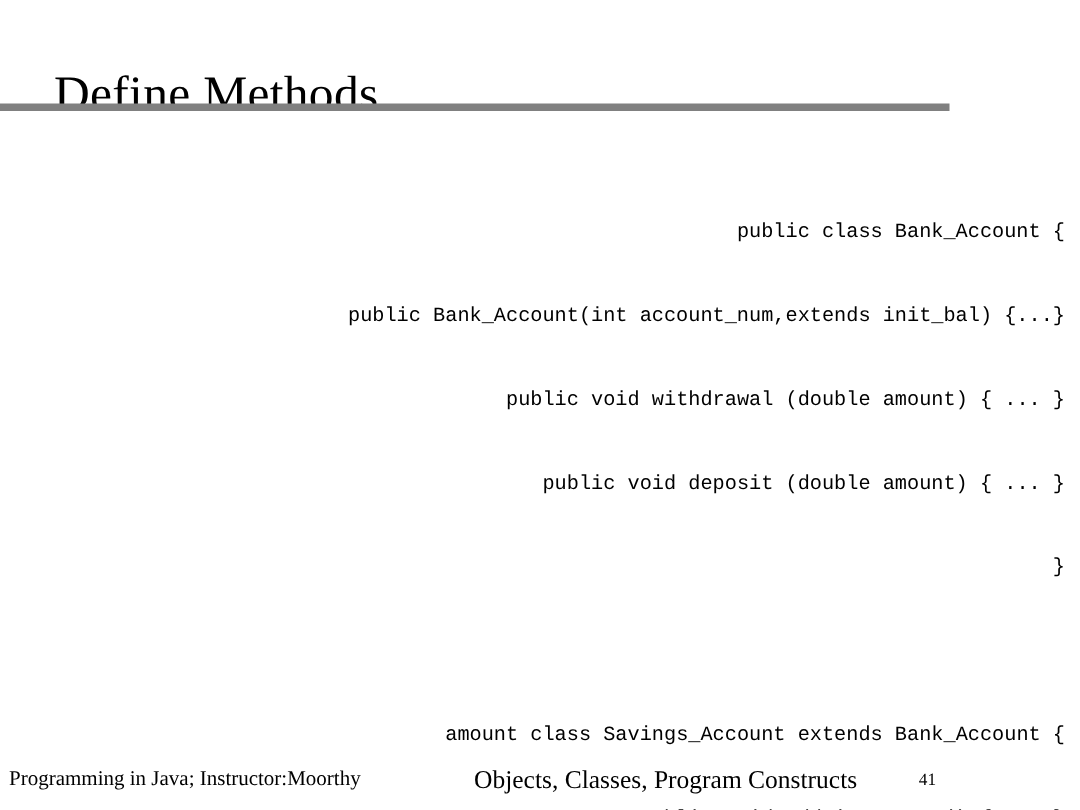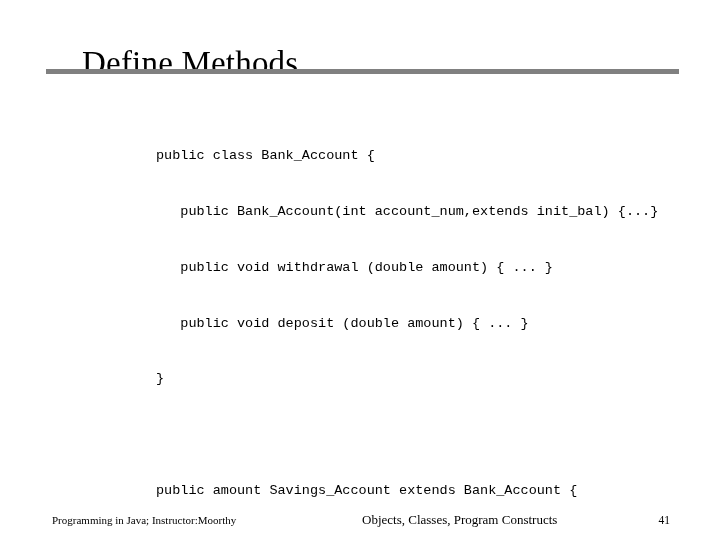--- a/index.html
+++ b/index.html
@@ -16,21 +16,20 @@
     overflow: hidden;
     position: relative;
   }
 
   .slide {
     position: absolute;
     left: 0;
     top: 0;
     width: 632px;
     height: 540px;
-    margin-left: 46px;
   }
 
   
   .slide-title {
     position: absolute;
     left: 36px;
     top: 22px;
     font-family: "Liberation Serif", "DejaVu Serif", serif;
     font-size: 33px;
     line-height: 38px;
@@ -57,49 +56,50 @@
     width: 600px;
   }
 
   .code-block {
     font-family: "Liberation Mono", "DejaVu Sans Mono", monospace;
     font-size: 13.5px;
     line-height: 18.6px;
     color: #000000;
     white-space: pre;
     margin: 0;
+    text-align: right;
   }
 
   .code-block + .code-block {
     margin-top: 18.6px;
   }
 
   .code-line {
     white-space: pre;
     display: block;
   }
 
   
   .footer-left {
     position: absolute;
     left: 6px;
     top: 513px;
     font-family: "Liberation Serif", "DejaVu Serif", serif;
-    font-size: 11px;
+    font-size: 14px;
     line-height: 14px;
     white-space: nowrap;
     text-align: right;
   }
 
   .footer-center {
     position: absolute;
     left: 316px;
     top: 513px;
     font-family: "Liberation Serif", "DejaVu Serif", serif;
-    font-size: 13px;
+    font-size: 17px;
     line-height: 14px;
     white-space: nowrap;
   }
 
   .footer-page {
     position: absolute;
     right: 8px;
     top: 513px;
     font-family: "Liberation Serif", "DejaVu Serif", serif;
     font-size: 11.5px;
@@ -121,21 +121,21 @@
 
     <div class="code-block">
       <span class="code-line">public class Bank_Account {</span>
       <span class="code-line">   public Bank_Account(int account_num,extends init_bal) {...}</span>
       <span class="code-line">   public void withdrawal (double amount) { ... }</span>
       <span class="code-line">   public void deposit (double amount) { ... }</span>
       <span class="code-line">}</span>
     </div>
 
     <div class="code-block">
-      <span class="code-line">public amount Savings_Account extends Bank_Account {</span>
+      <span class="code-line">amount class Savings_Account extends Bank_Account {</span>
       <span class="code-line">   public void add_interest () { ... }</span>
       
     </div>
 
   </div>
 
   <div class="footer-left">Programming in Java; Instructor:Moorthy</div>
 
   <div class="footer-center">Objects, Classes, Program Constructs</div>
 

